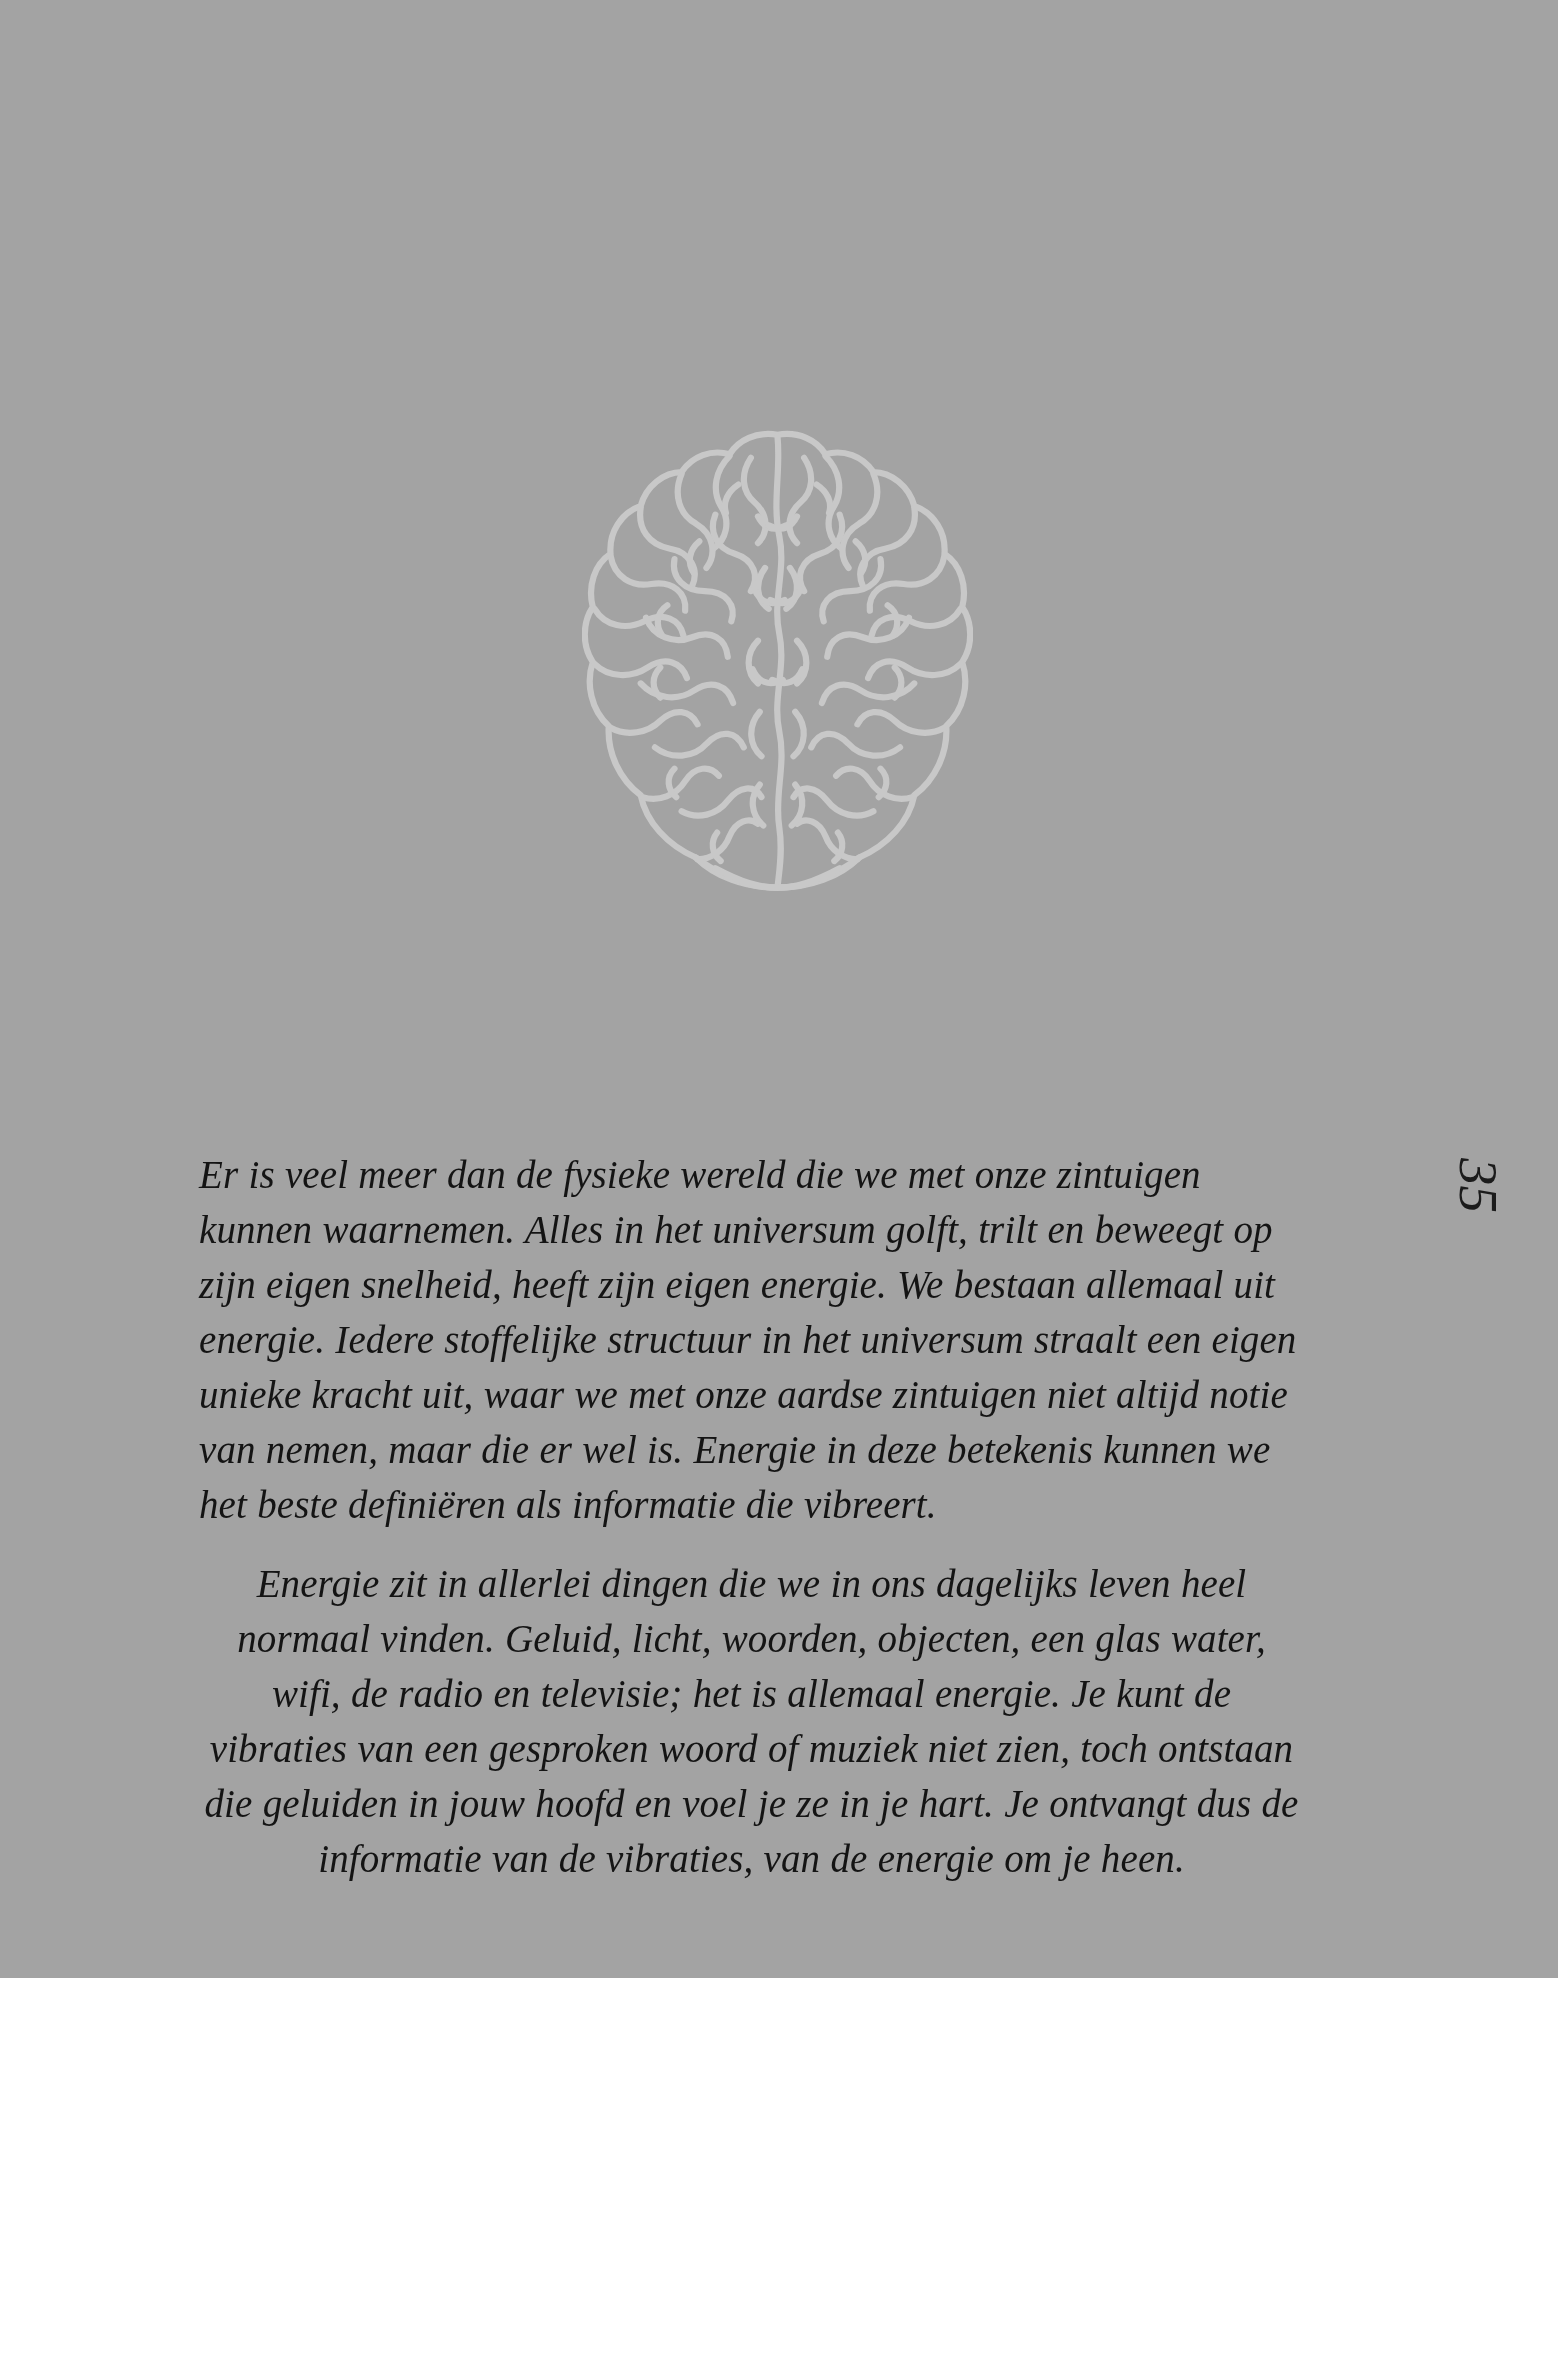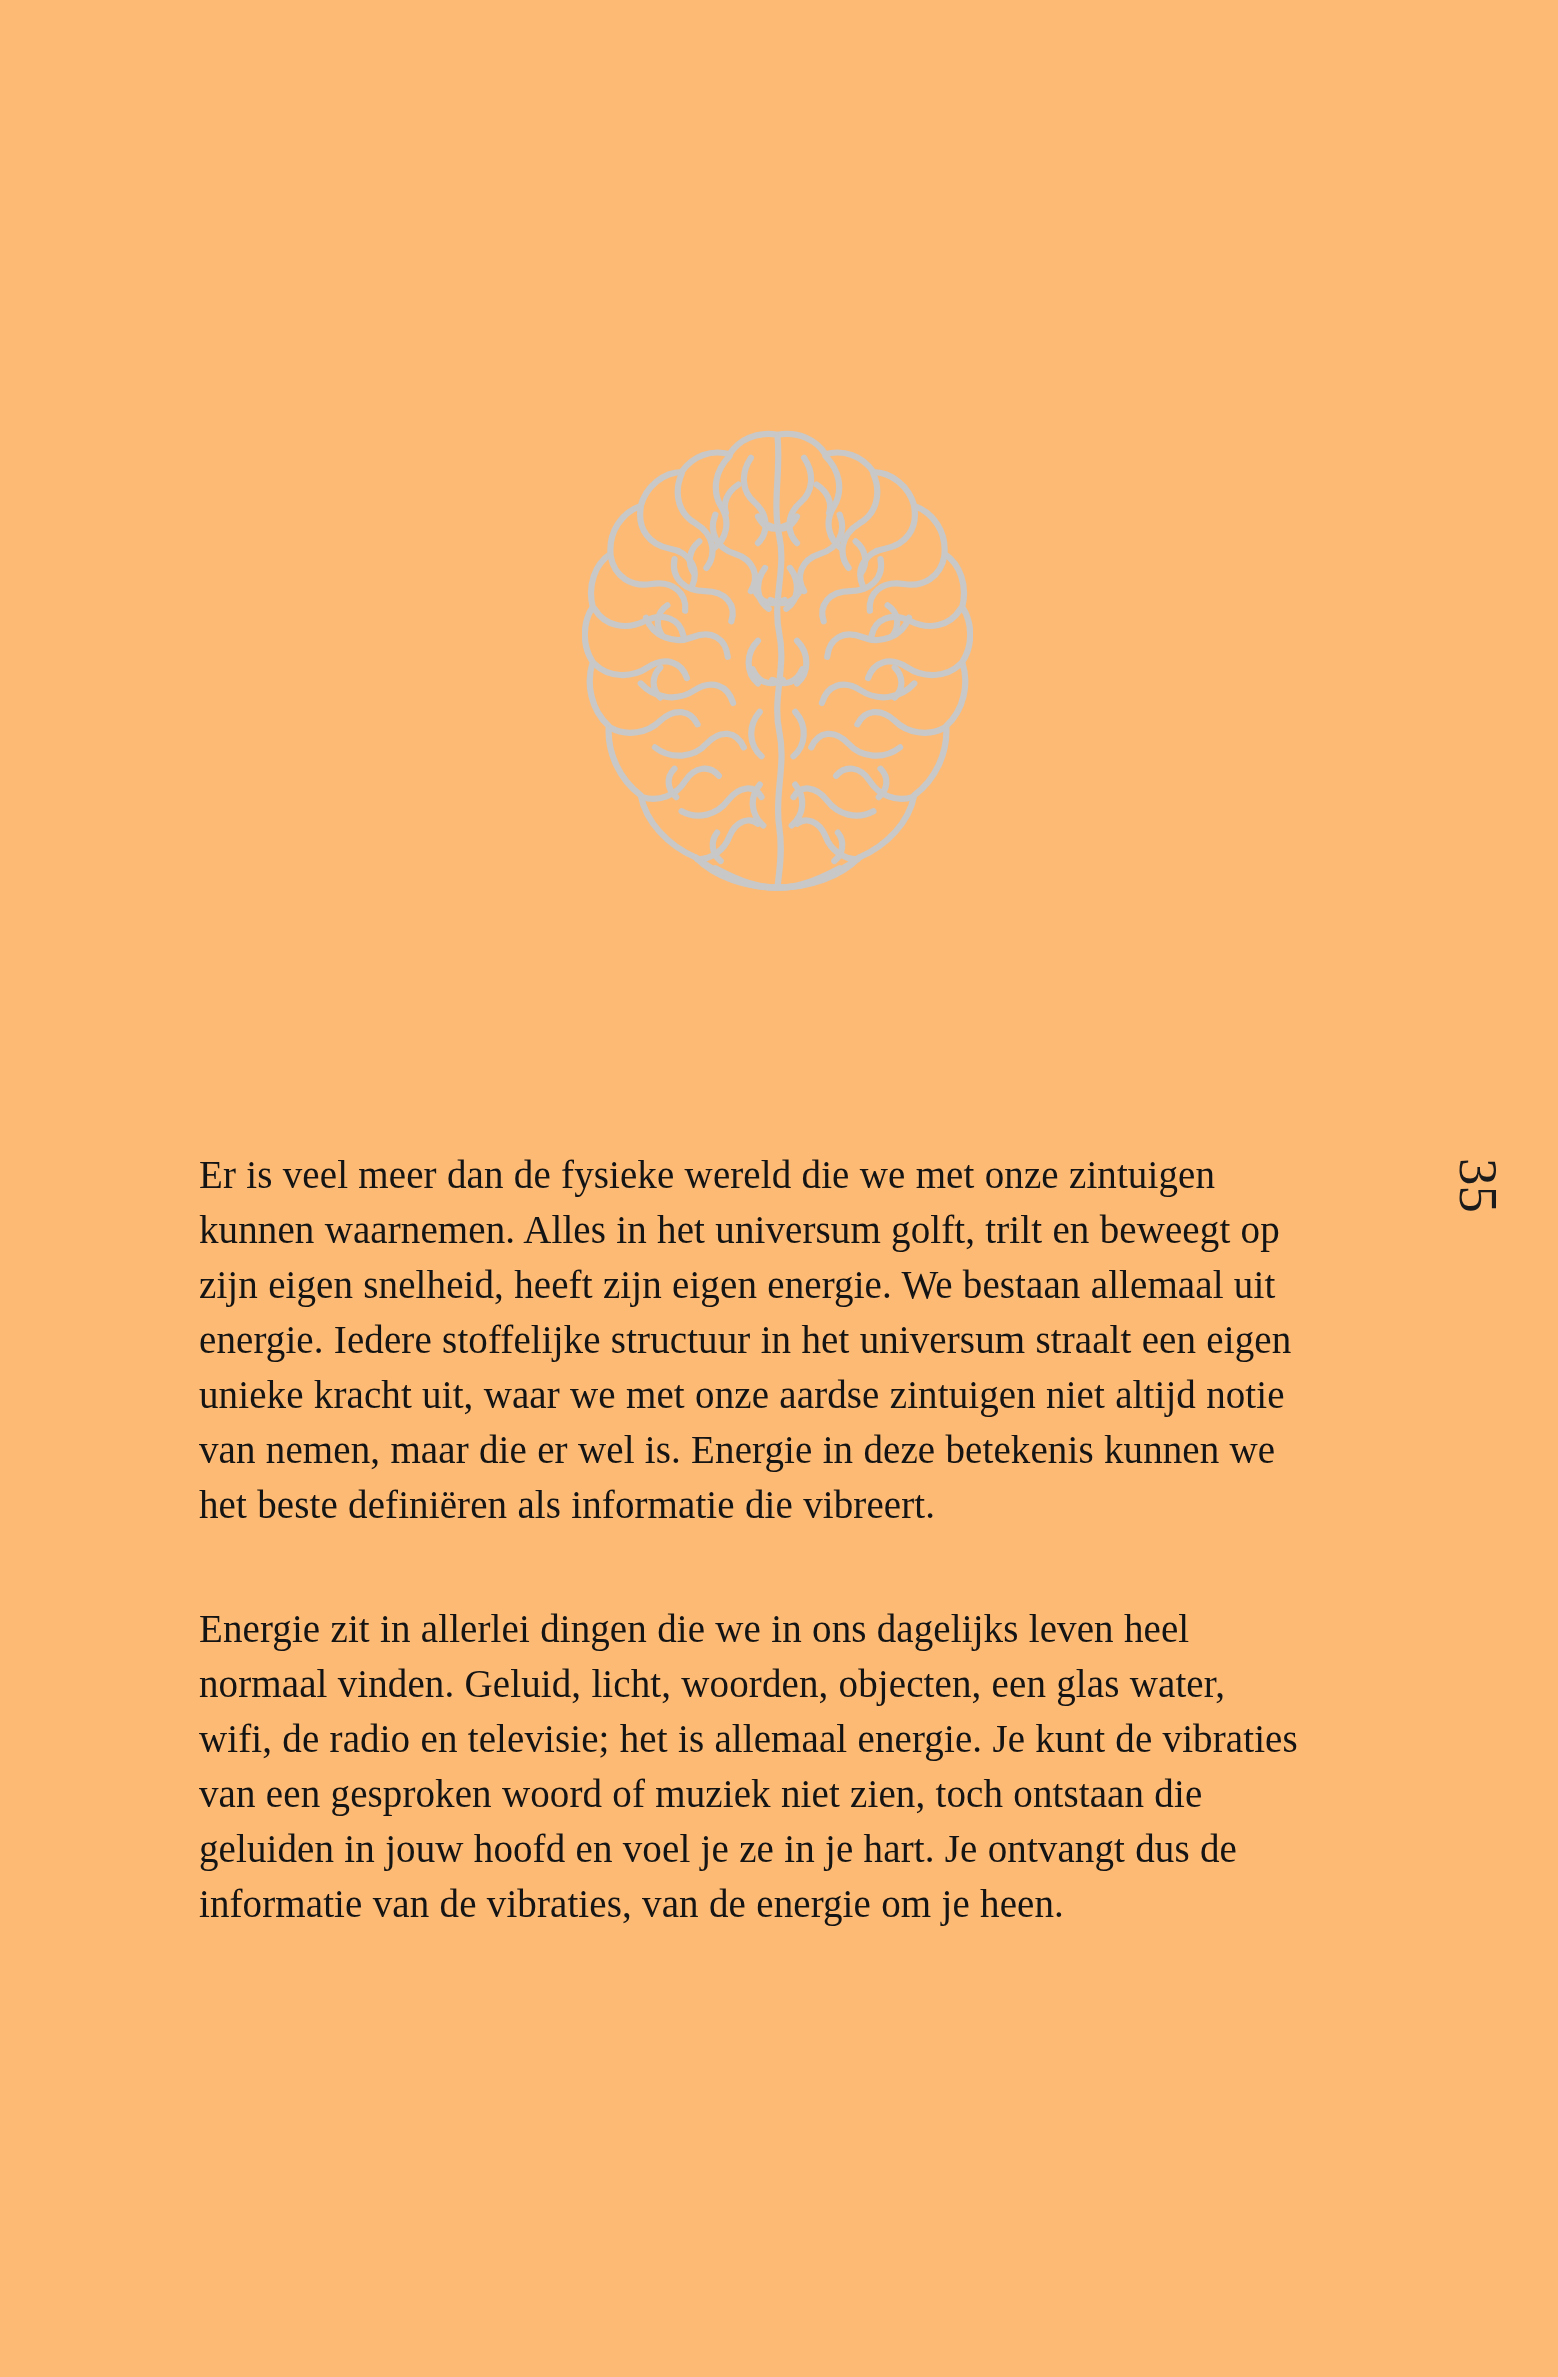--- a/index.html
+++ b/index.html
@@ -3,24 +3,25 @@
 <meta charset="utf-8">
 <style>
   html, body {
     margin: 0;
     padding: 0;
     background: #ffffff;
   }
   .page {
     position: relative;
     width: 1559px;
-    height: 2377px;
-    background: #fdba74;
+    height: 1978px;
+    background: #a3a3a3;
     overflow: hidden;
     font-family: "Liberation Serif", "DejaVu Serif", serif;
+    font-style: italic;
   }
 
   
   .illustration {
     position: absolute;
     left: 582px;
     top: 417px;
     width: 391px;
     height: 484px;
   }
@@ -41,21 +42,22 @@
     margin: 0;
     font-size: 39px;
     line-height: 55px;
     color: #141414;
     text-align: left;
     letter-spacing: 0.1px;
     word-spacing: 0.4px;
     font-weight: 400;
   }
   .para + .para {
-    margin-top: 69px;
+    margin-top: 24px;
+    text-align: center;
   }
 
   
   .folio {
     position: absolute;
     left: 1425px;
     top: 1128px;
     width: 107px;
     height: 115px;
     display: flex;

